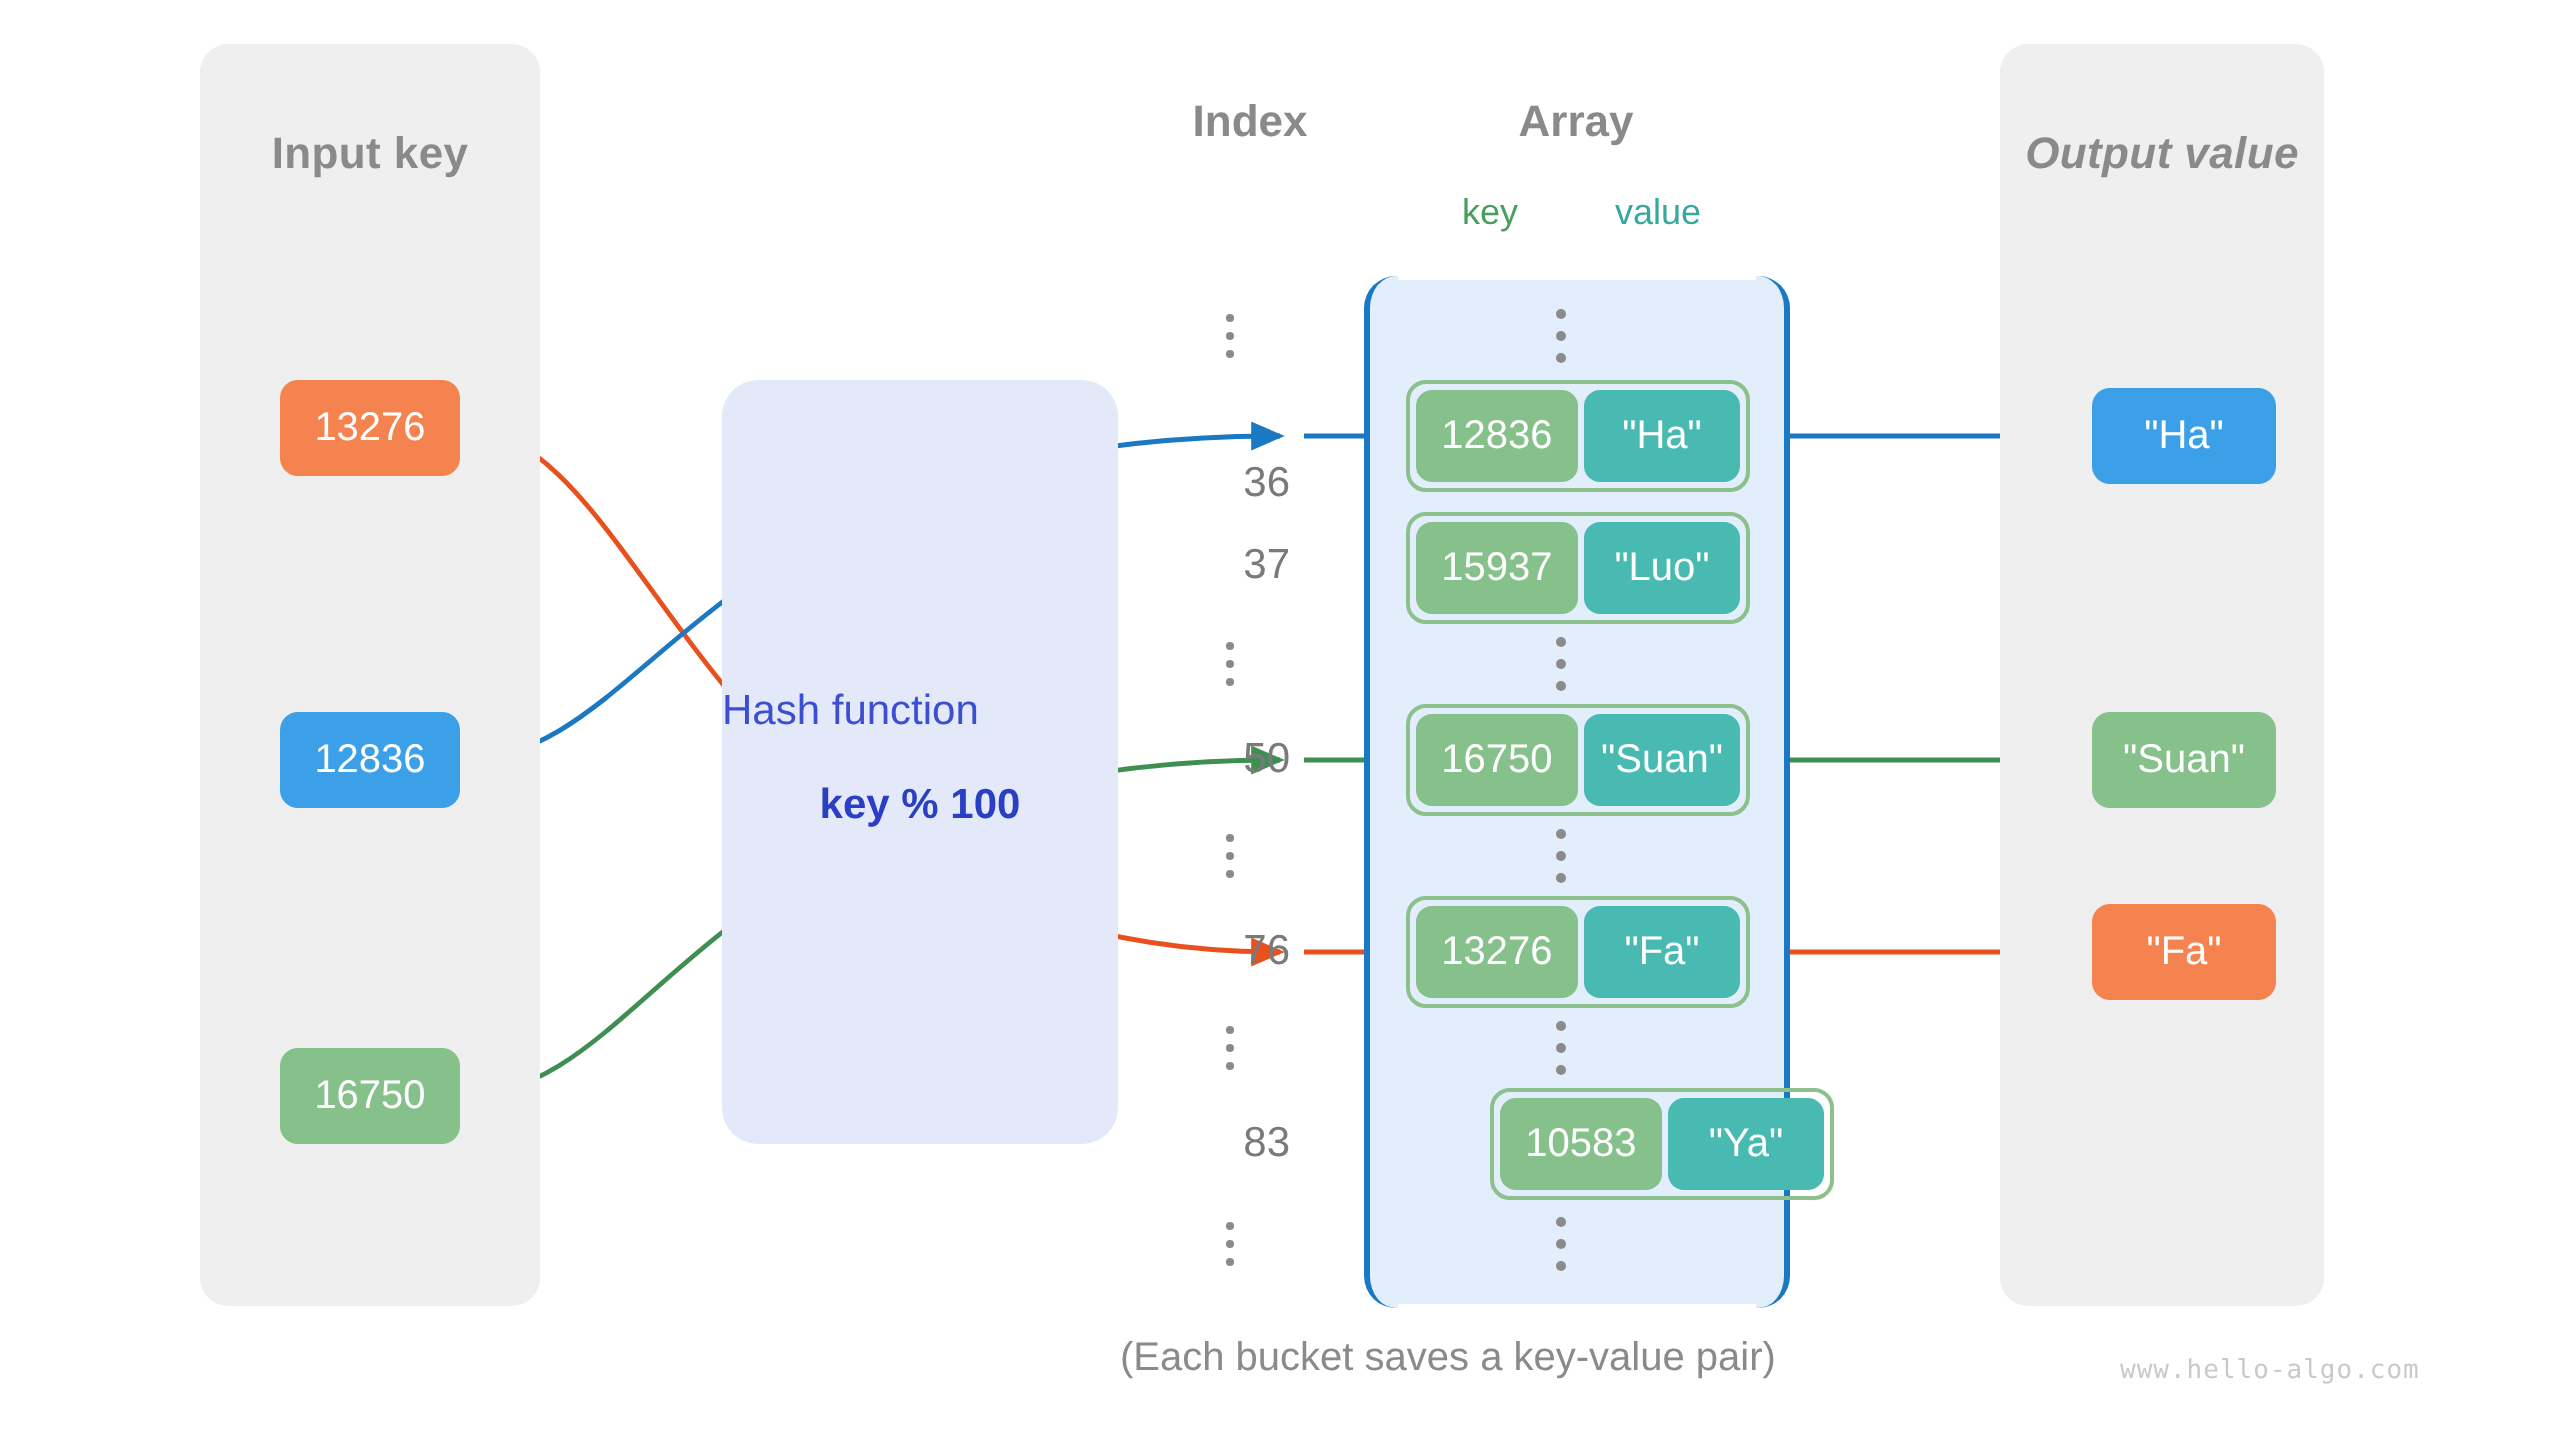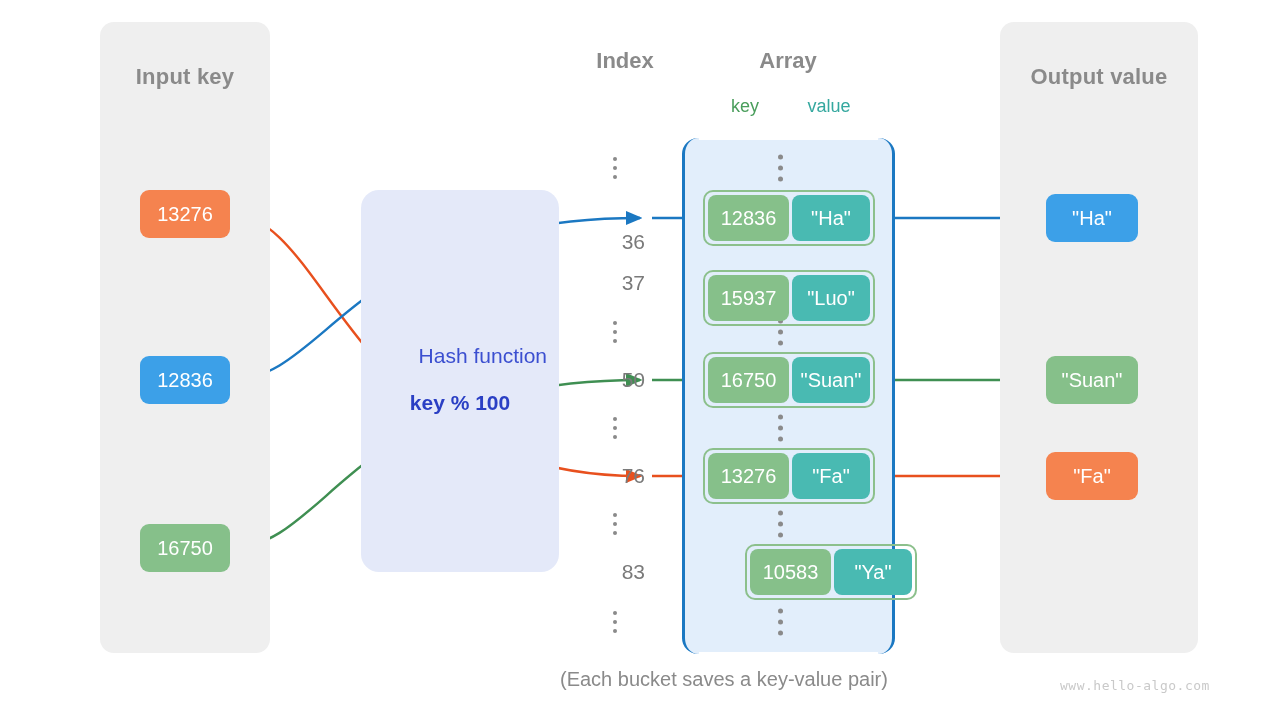--- a/index.html
+++ b/index.html
@@ -30,38 +30,38 @@
     left: 0;
     width: 100%;
     text-align: center;
     font-size: 22px;
     font-weight: bold;
     color: #8a8a8a;
     letter-spacing: .2px;
   }
 
   #panel-input  { left: 100px;  top: 22px; width: 170px; height: 631px; }
-  #panel-output { left: 1000px; top: 22px; width: 198px; height: 631px; }
+  #panel-output { left: 1000px; top: 22px; width: 162px; height: 631px; font-style: italic; }
 
   
   #hash-box {
     position: absolute;
     left: 361px;
     top: 190px;
     width: 198px;
     height: 382px;
     background: #e4e9f9;
     border-radius: 18px;
   }
   #hash-label {
     position: absolute;
     left: 361px;
     top: 344px;
     width: 186px;
-    text-align: right;
+    text-align: left;
     font-size: 21px;
     color: #3b4fd0;
     white-space: nowrap;
   }
   #hash-formula {
     position: absolute;
     left: 361px;
     top: 391px;
     width: 198px;
     text-align: center;
@@ -341,21 +341,21 @@
         <i></i>
         <i></i>
         <i></i>
       </div>
     </div>
   <div id="buckets-layer">
       <div class="bucket" style="top: 218px;">
         <div class="cell-key">12836</div>
         <div class="cell-val">"Ha"</div>
       </div>
-      <div class="bucket" style="top: 298px;">
+      <div class="bucket" style="top: 284px;">
         <div class="cell-key">15937</div>
         <div class="cell-val">"Luo"</div>
       </div>
       <div class="bucket" style="top: 380px;">
         <div class="cell-key">16750</div>
         <div class="cell-val">"Suan"</div>
       </div>
       <div class="bucket" style="top: 476px;">
         <div class="cell-key">13276</div>
         <div class="cell-val">"Fa"</div>

